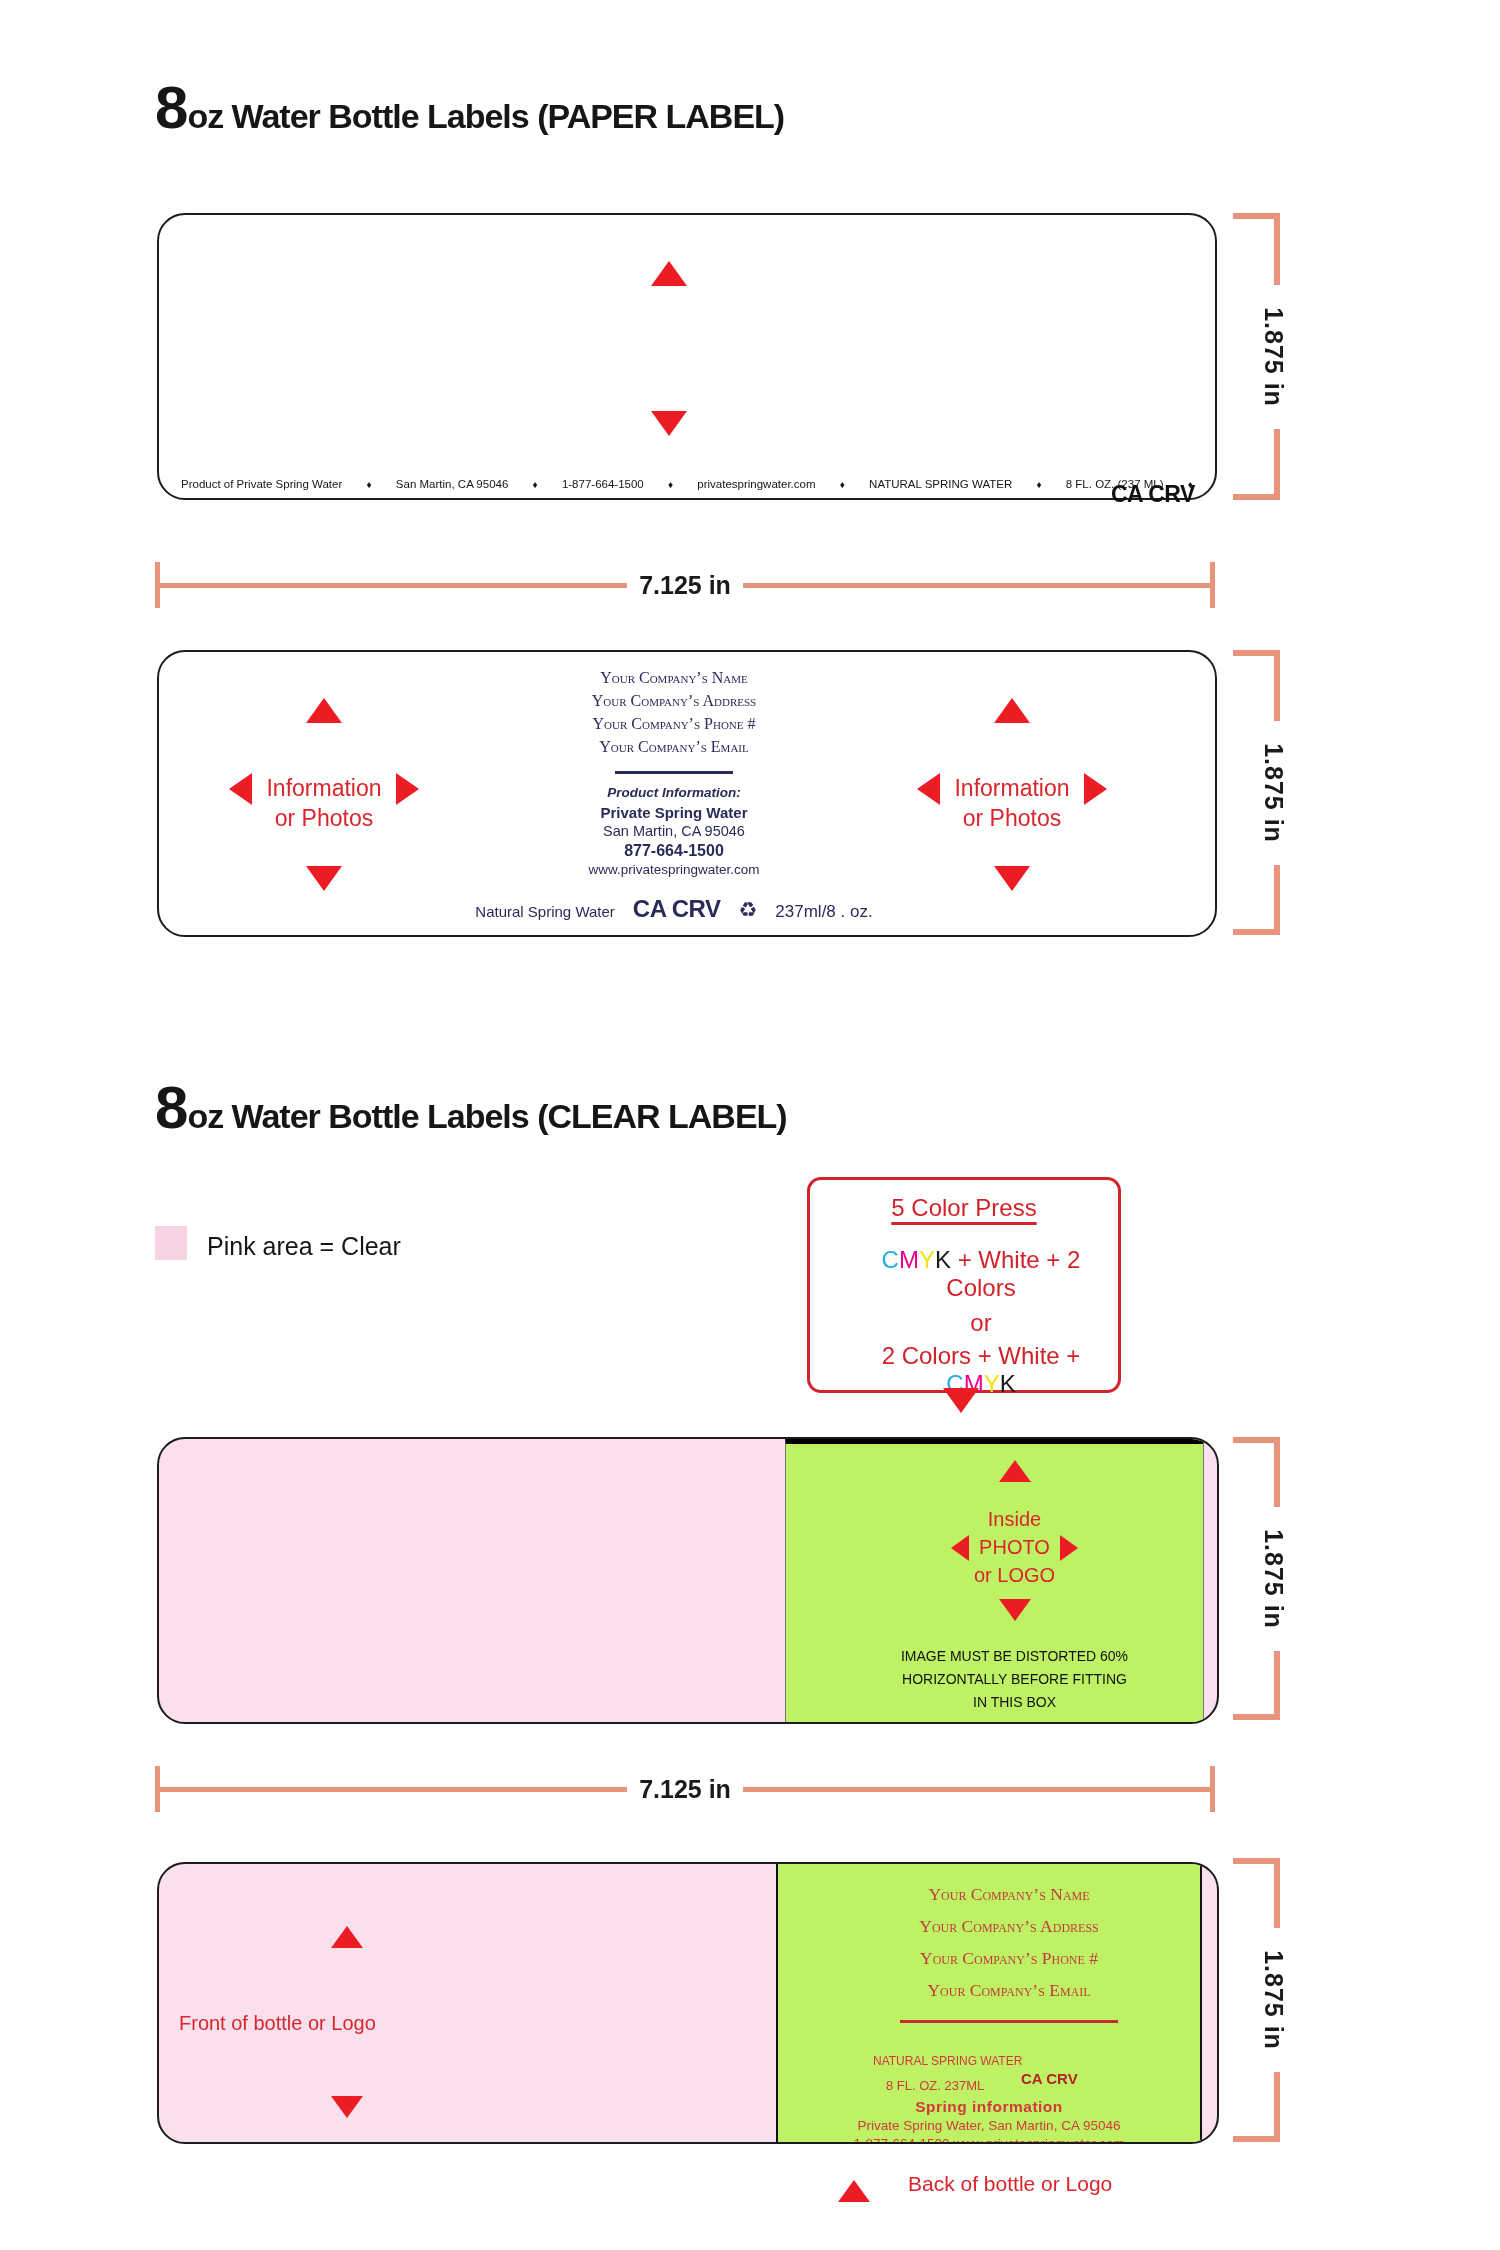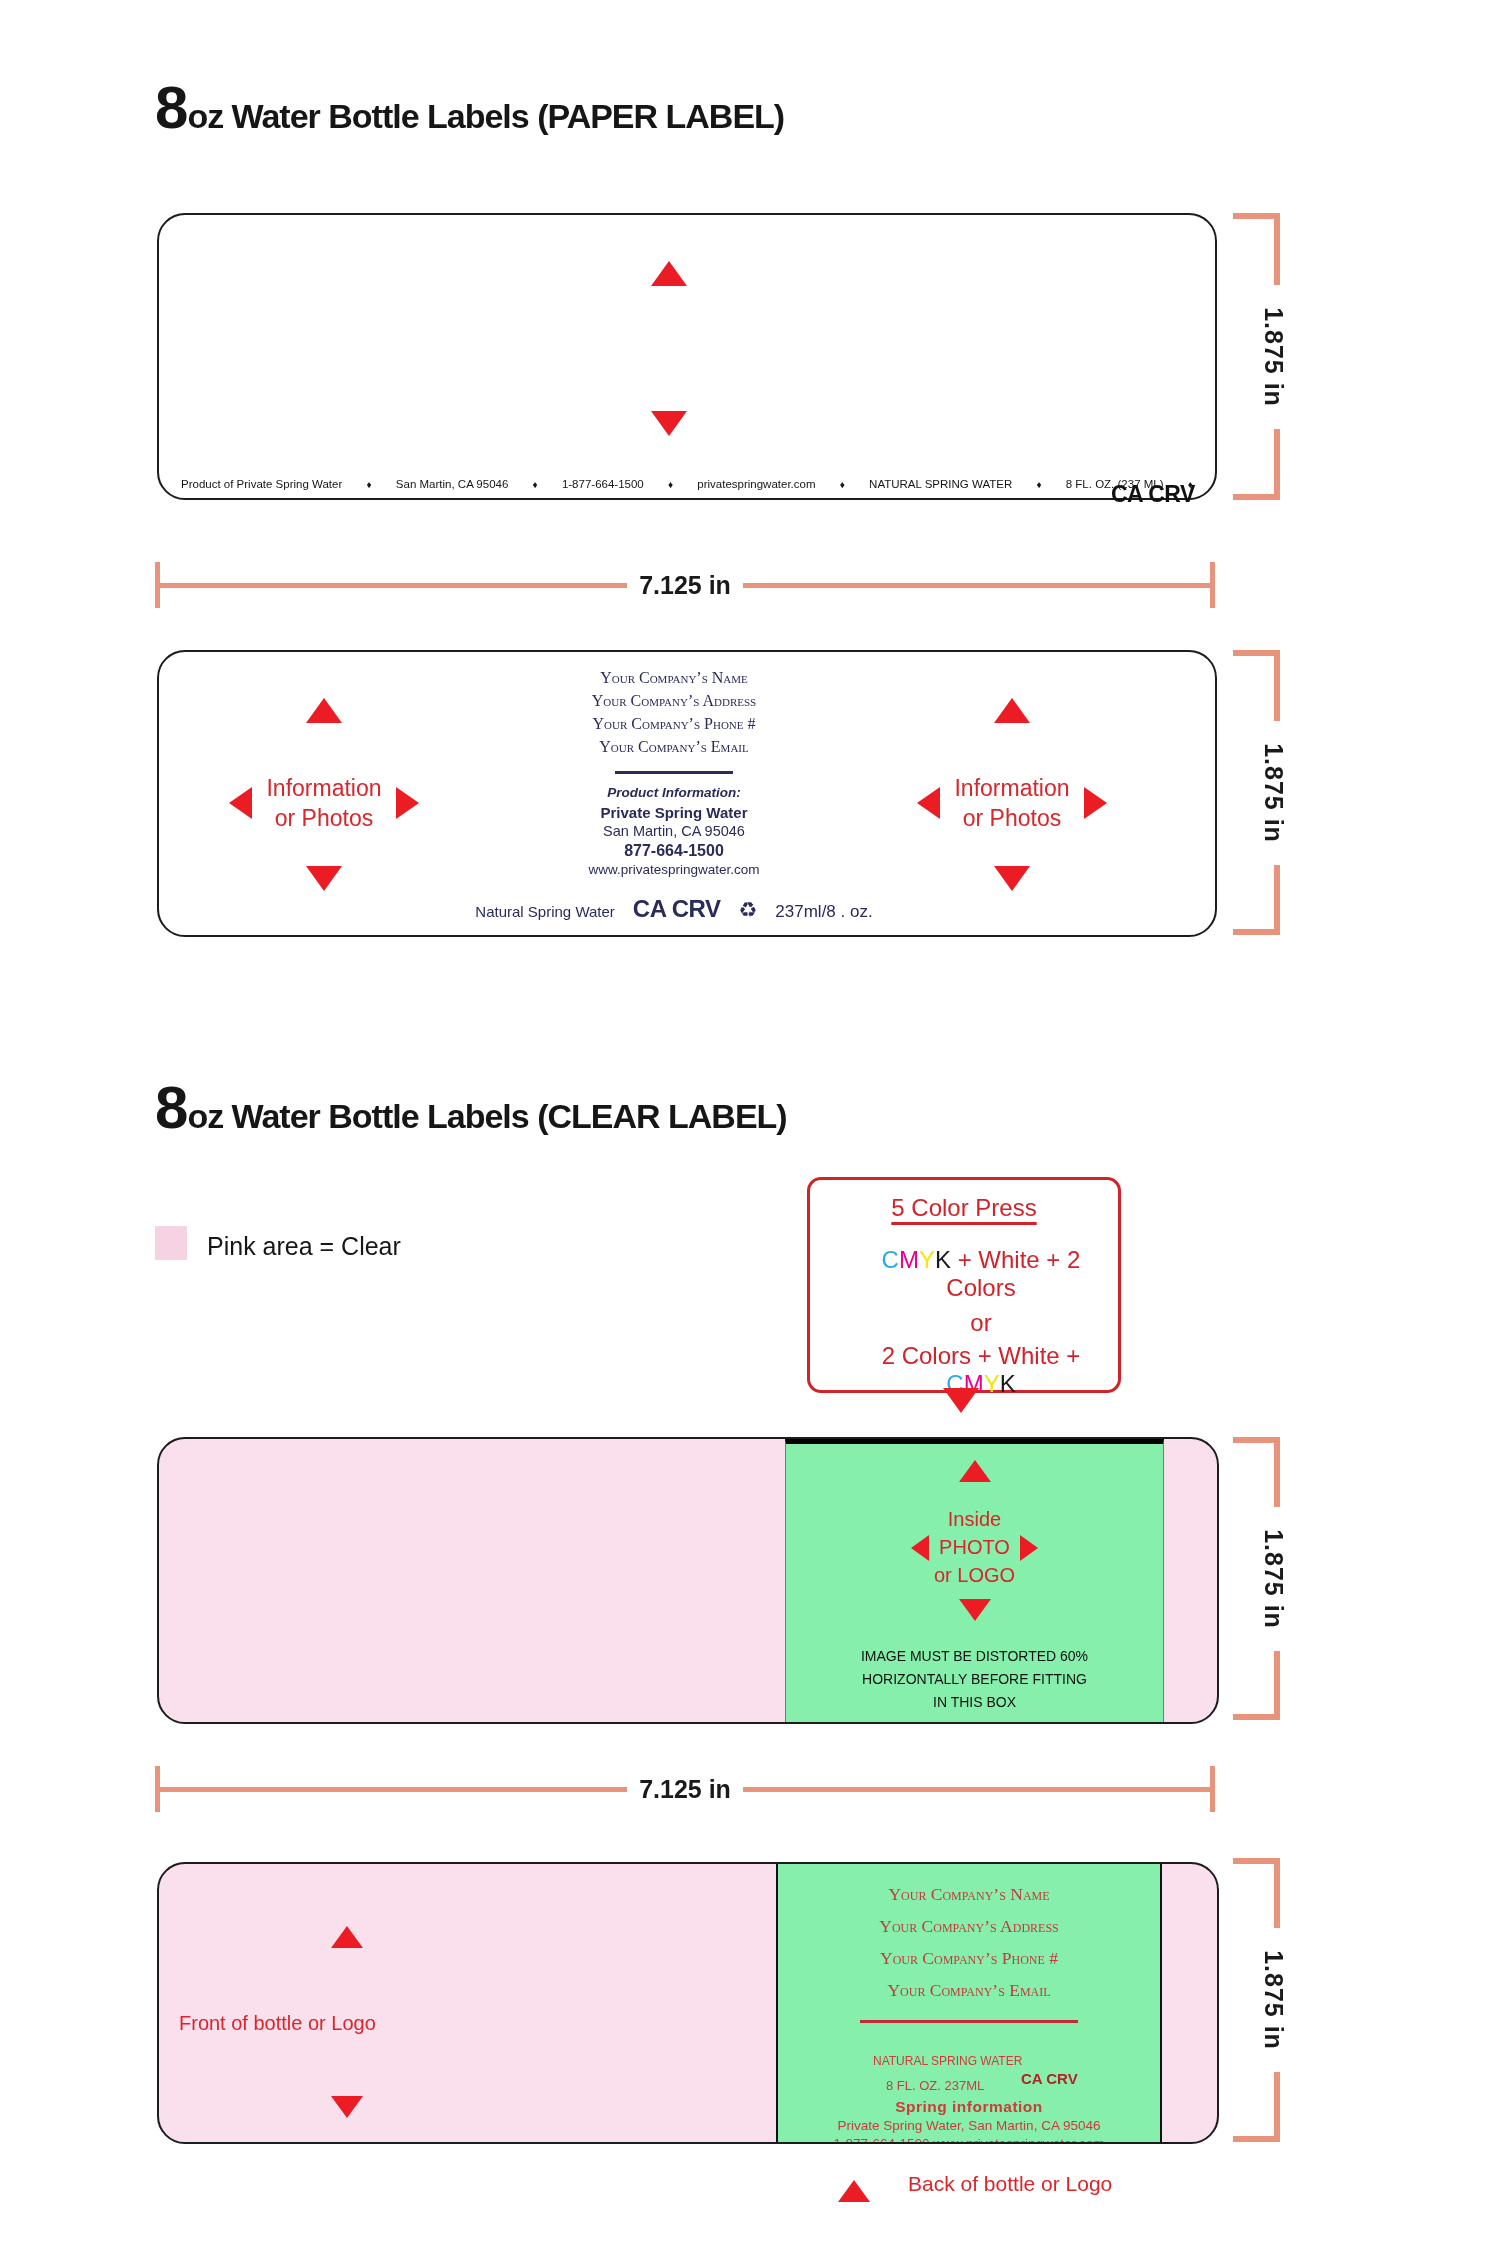--- a/index.html
+++ b/index.html
@@ -47,21 +47,21 @@
            font-size:25px;font-weight:bold;color:#1a1a1a;letter-spacing:1px;white-space:nowrap;}
 
   
   .hdim{position:absolute;display:flex;align-items:center;width:1060px;height:46px;}
   .hd-tick{width:5px;height:46px;background:#E8947D;flex:none;}
   .hd-line{flex:1;height:5px;background:#E8947D;}
   .hd-text{margin:0 12px;font-size:25px;font-weight:bold;color:#1a1a1a;white-space:nowrap;}
 
   
   .ph-group{position:absolute;width:320px;height:215px;}
-  .ph-mid{position:absolute;left:0;right:0;top:75px;display:flex;justify-content:center;align-items:center;gap:14px;}
+  .ph-mid{position:absolute;left:0;right:0;top:75px;display:flex;justify-content:center;align-items:flex-start;gap:14px;}
   .ph-words{font-size:23px;line-height:30px;color:#D9262C;text-align:center;}
   .pl2-mid{position:absolute;left:360px;top:14px;width:310px;text-align:center;}
   .smallcaps{font-family:"Liberation Serif",serif;font-variant:small-caps;}
   .pl2-company{font-size:16px;line-height:23px;color:#2B2B5A;}
   .pl2-divider{width:118px;height:3px;background:#2B2B5A;margin:13px auto 11px auto;}
   .pl2-pih{font-size:13.5px;font-style:italic;font-weight:bold;color:#2B2B5A;margin-bottom:3px;}
   .pl2-brand{font-size:15px;font-weight:bold;color:#2B2B5A;line-height:19px;}
   .pl2-city{font-size:14.5px;color:#2B2B5A;line-height:19px;}
   .pl2-phone{font-size:16px;font-weight:bold;color:#2B2B5A;line-height:20px;}
   .pl2-web{font-size:13.5px;color:#2B2B5A;line-height:18px;}
@@ -78,21 +78,21 @@
 
   .press-box{position:absolute;width:308px;height:210px;border:3px solid #D2232A;border-radius:14px;
              background:#fff;text-align:center;}
   .press-title{margin-top:14px;font-size:24px;color:#D2232A;text-decoration:underline;
                text-decoration-thickness:3px;text-underline-offset:6px;}
   .press-line{font-size:24px;color:#D2232A;padding-left:34px;}
   .pl-1{margin-top:24px;} .pl-or{margin-top:7px;} .pl-3{margin-top:5px;}
   .ink-c{color:#29ABE2;} .ink-m{color:#EC008C;} .ink-y{color:#F2E511;} .ink-k{color:#1a1a1a;}
 
   .pink-label{background:#FADFED;}
-  .whitebox{position:absolute;background:#86efac;}
+  .whitebox{position:absolute;background:#bef264;padding-left:40px;}
   .cl1-white{left:626px;top:0;bottom:0;width:377px;border-top:5px solid #000;
              border-left:1px solid #777;border-right:1px solid #777;text-align:center;}
   .cl1-line{font-size:20px;color:#D9262C;line-height:27px;}
   .cl1-photo-row{display:flex;justify-content:center;align-items:center;gap:10px;margin:1px 0;}
   .cl1-note{font-size:14px;color:#111;line-height:23px;}
   .center-tri{position:relative;left:auto;margin:0 auto;}
 
   .cl2-white{left:617px;top:0;bottom:0;width:382px;border-left:2px solid #111;border-right:2px solid #111;
              text-align:center;}
   .cl2-company{font-size:17.5px;line-height:32px;color:#C23B3B;margin-top:14px;}

